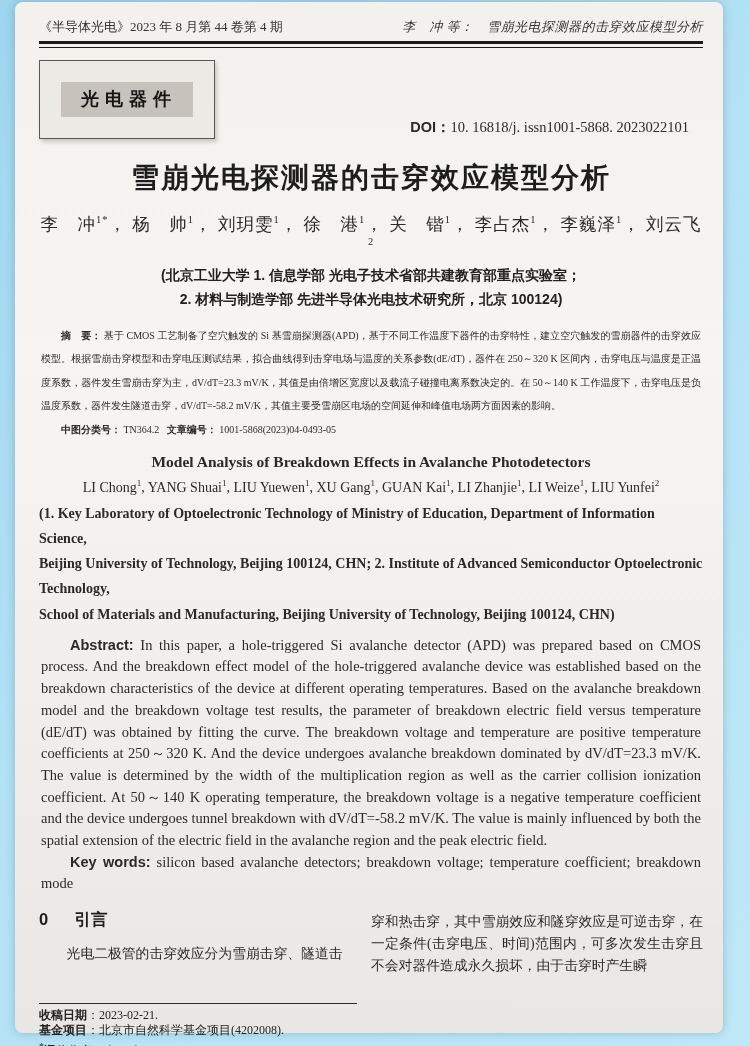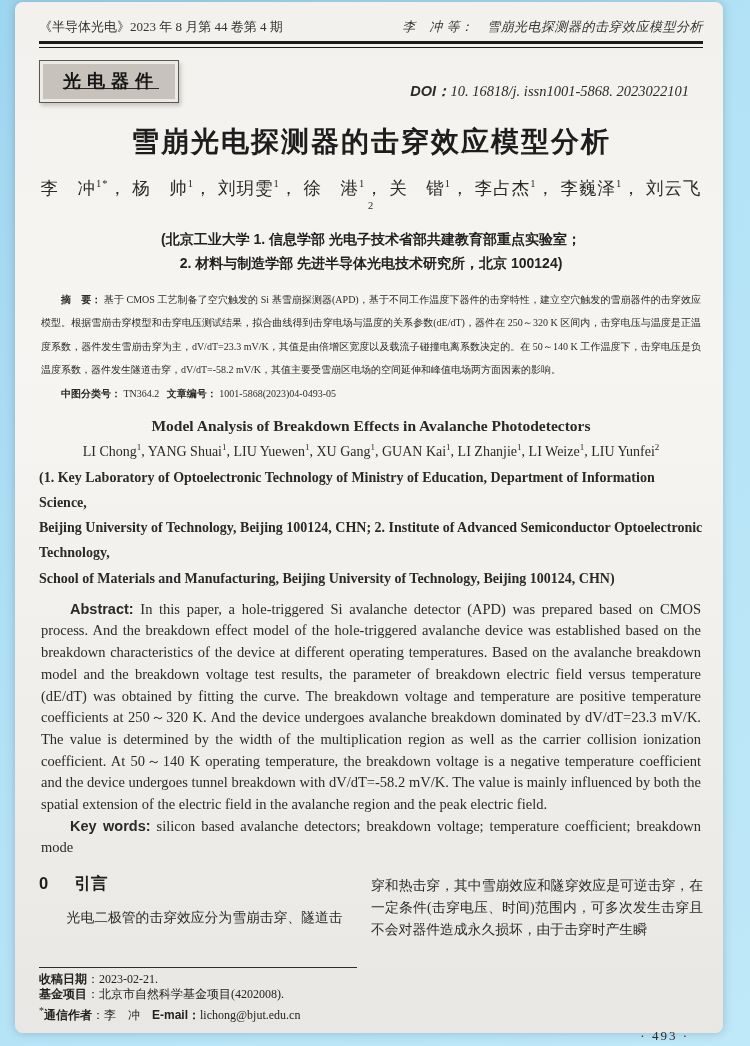--- a/index.html
+++ b/index.html
@@ -11,26 +11,26 @@
   .paper{
     position:absolute;top:2px;left:15px;right:27px;bottom:13px;
     background:linear-gradient(180deg,#f3f1ed 0%,#f7f5f1 35%,#efede9 75%,#e9e7e3 100%);
     border-radius:8px;box-shadow:0 0 10px rgba(30,60,80,.25);
     box-sizing:border-box;padding:16px 20px 8px 24px;
   }
   .hdr{display:flex;justify-content:space-between;align-items:baseline;font-size:13px;color:#333;}
   .hdr .right{font-style:italic;letter-spacing:.5px;}
   .double-rule{margin-top:5px;height:3px;border-top:3px solid #1b1b1b;border-bottom:1.5px solid #1b1b1b;}
   .box-doi{display:flex;justify-content:space-between;align-items:flex-end;margin-top:12px;}
-  .catbox{border:1px solid #5a5650;padding:3px;background:#eceae5;box-shadow:2px 3px 4px rgba(0,0,0,.18);text-decoration:underline;}
+  .catbox{border:1px solid #5a5650;padding:21px;background:#eceae5;box-shadow:2px 3px 4px rgba(0,0,0,.18);}
   .catbox .inner{
     background:#c7c3bc;padding:5px 16px 6px 20px;font-family:"Liberation Sans","DejaVu Sans",sans-serif;
     font-weight:bold;font-size:18px;letter-spacing:6px;color:#161616;
   }
-  .doi{font-size:14.5px;padding-right:14px;padding-bottom:2px;font-style:italic;}
+  .doi{font-size:14.5px;padding-right:14px;padding-bottom:2px;}
   .doi b{font-family:"Liberation Sans","DejaVu Sans",sans-serif;}
   h1.title-cn{
     text-align:center;margin:20px 0 0 0;font-family:"Liberation Sans","DejaVu Sans",sans-serif;
     font-weight:700;font-size:28px;letter-spacing:2px;color:#1d1d1d;
   }
   .authors{text-align:center;margin-top:15px;font-size:17.5px;letter-spacing:1px;}
   .authors sup{font-size:10.5px;}
   .affil-cn{
     text-align:center;margin-top:7px;font-family:"Liberation Sans","DejaVu Sans",sans-serif;
     font-weight:600;font-size:14px;line-height:1.7;color:#222;

